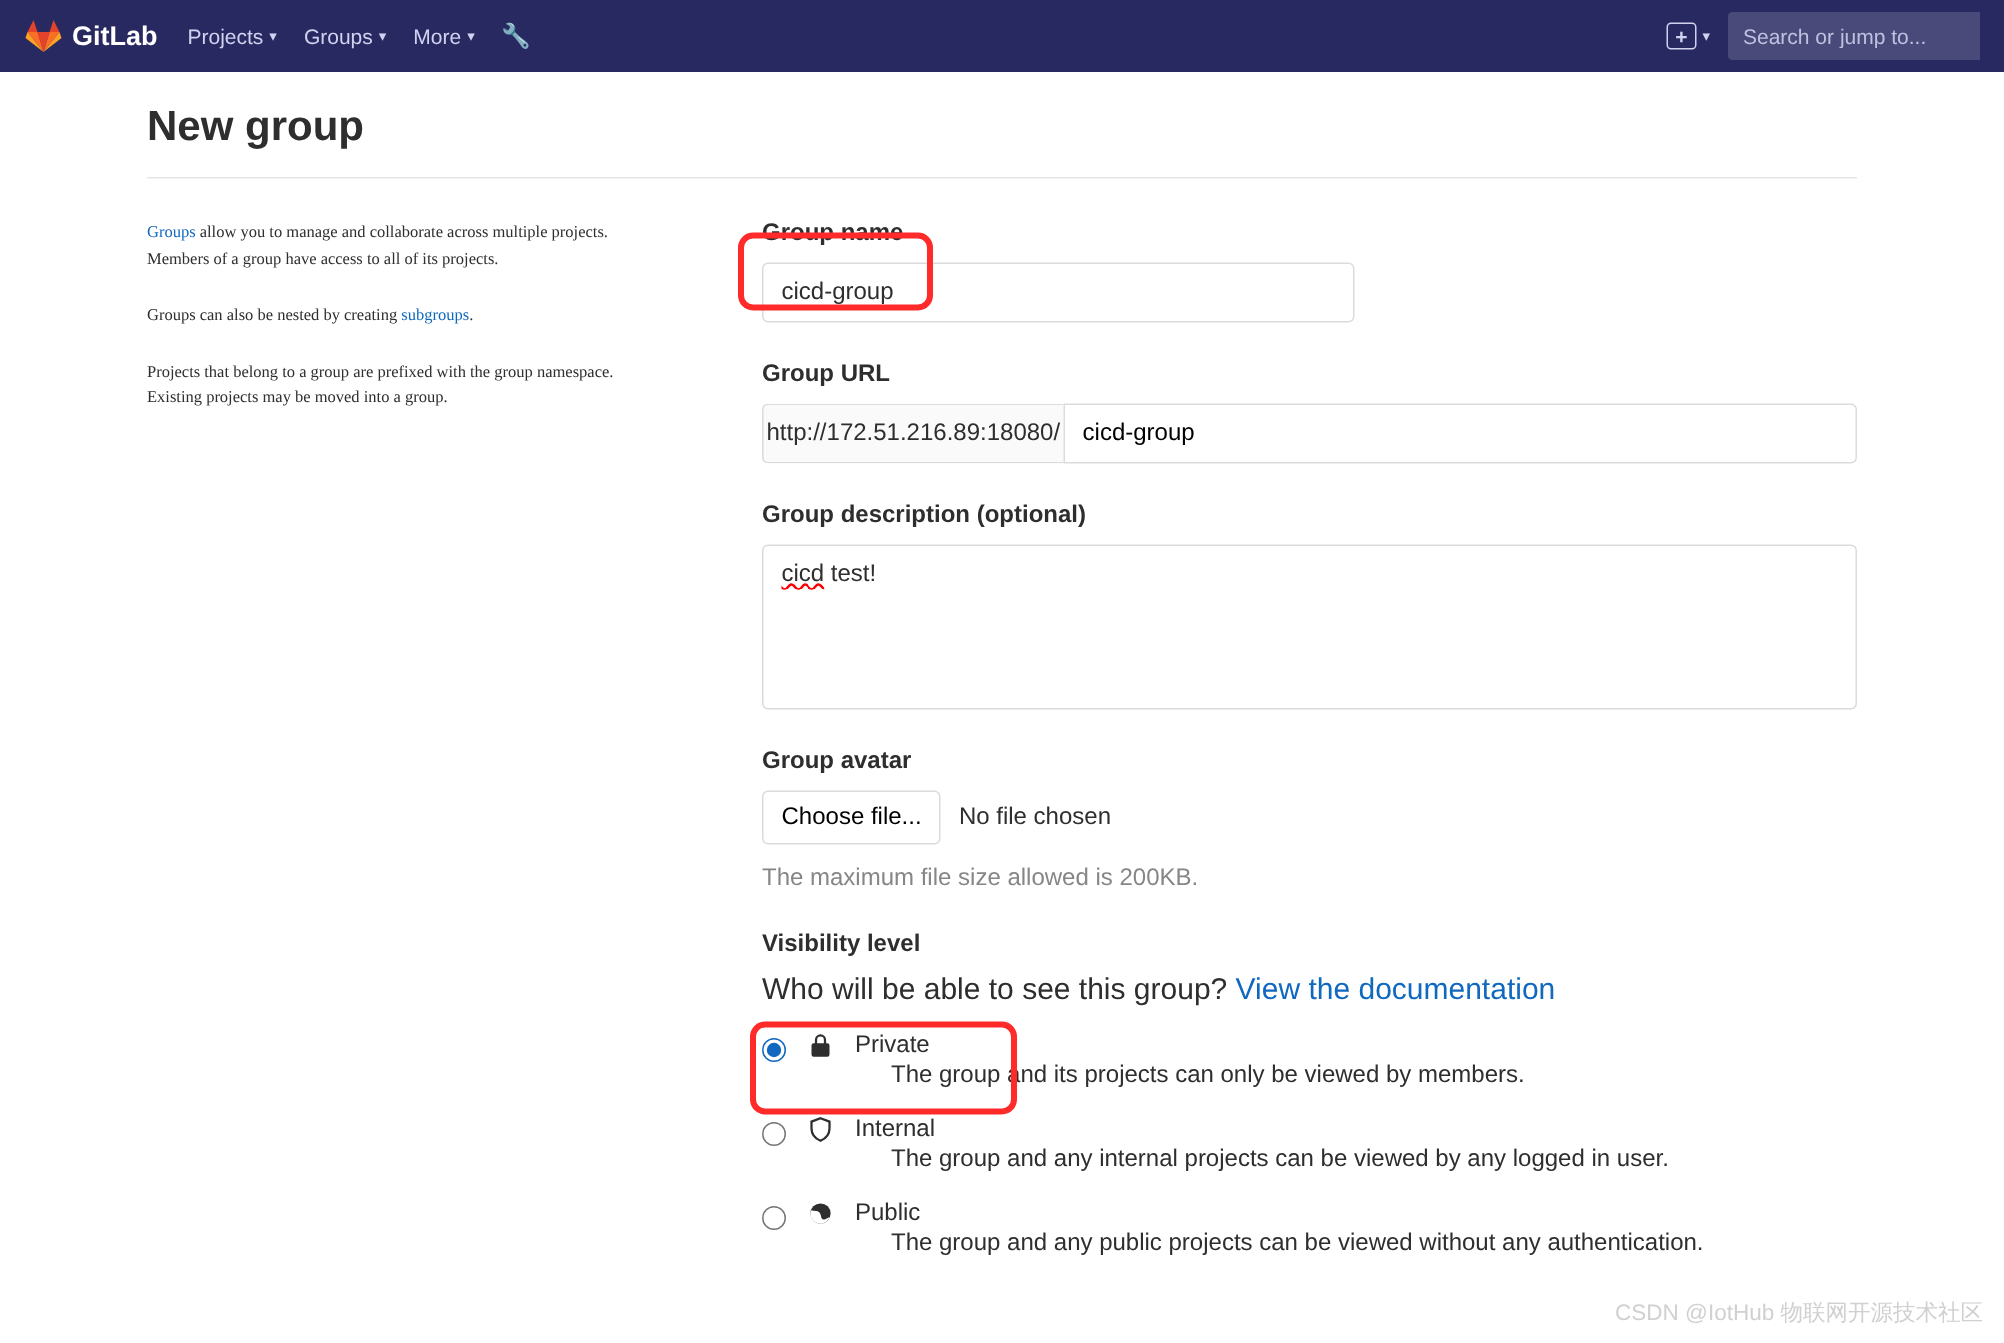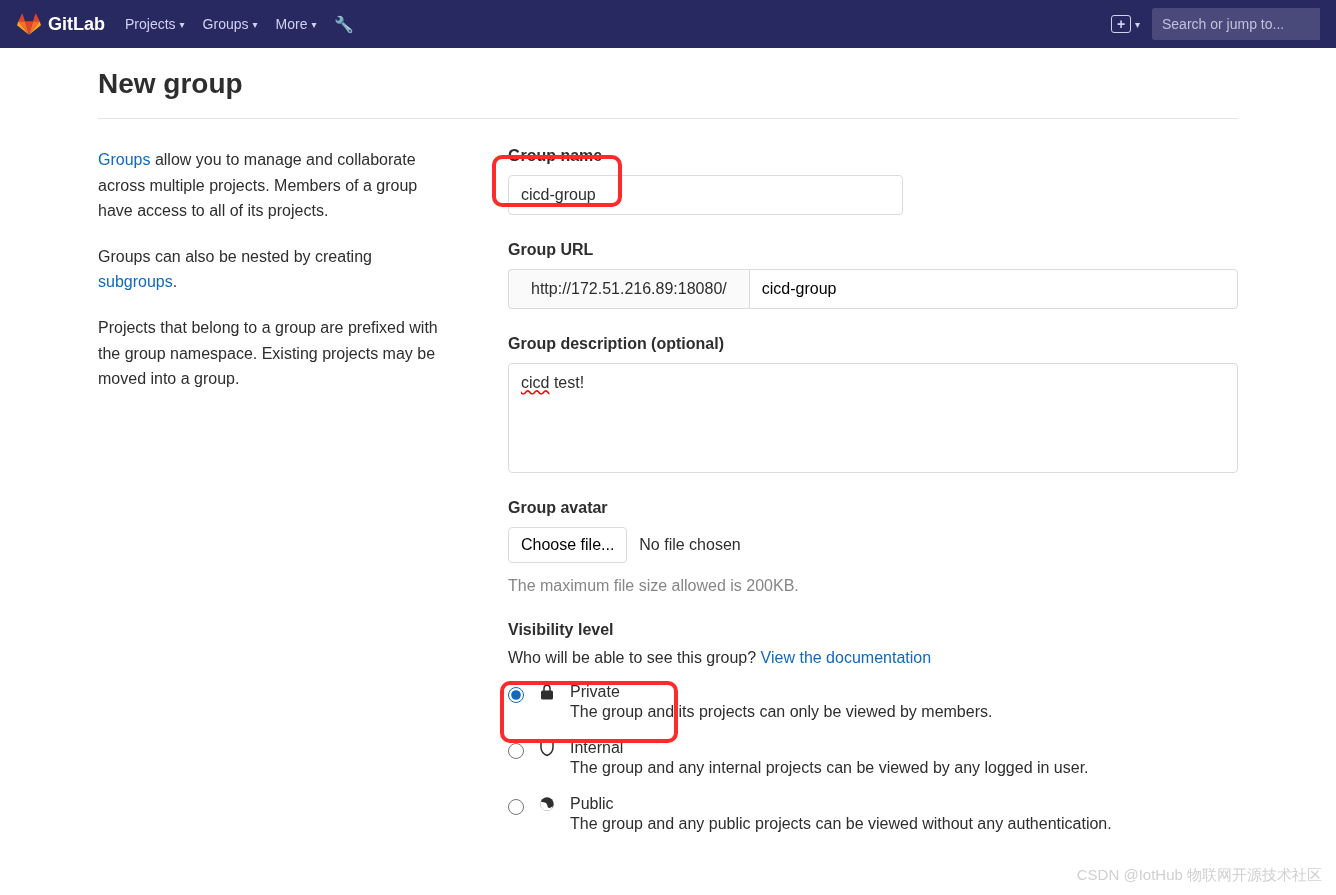--- a/index.html
+++ b/index.html
@@ -15,46 +15,46 @@
 .plus-wrap { display: flex; align-items: center; gap: 4px; cursor: pointer; }
 .search { background: #4a4a7a; border: none; color: #d1d1f0; padding: 8px 10px; font-size: 14px; width: 168px; border-radius: 3px 0 0 3px; }
 .search::placeholder { color: #c0c0e0; }
 .chevron { font-size: 10px; color: #d1d1f0; }
 .wrench { font-size: 16px; color: #d1d1f0; cursor: pointer; }
 
 .container { max-width: 1180px; margin: 0 auto; padding: 20px 20px 40px; }
 .page-title { font-size: 28px; font-weight: 600; margin-bottom: 18px; }
 .divider { border: none; border-top: 1px solid #e5e5e5; margin-bottom: 28px; }
 .cols { display: flex; gap: 60px; }
-.left { width: 350px; flex-shrink: 0; font-size: 16px; line-height: 1.6; color: #2e2e2e; }
+.left { width: 350px; flex-shrink: 0; font-size: 11px; line-height: 1.6; color: #2e2e2e; font-family: Liberation Serif, serif; }
 .left p { margin-bottom: 20px; }
 .right { flex: 1; }
 
 .label { font-weight: 600; font-size: 16px; color: #2e2e2e; margin-bottom: 10px; display: block; }
 .input { width: 100%; max-width: 395px; padding: 10px 12px; border: 1px solid #dbdbdb; border-radius: 4px; font-size: 16px; color: #2e2e2e; }
 .form-group { margin-bottom: 26px; }
 
 .url-group { display: flex; max-width: 760px; }
-.url-prefix { background: #fafafa; border: 1px solid #dbdbdb; border-right: none; padding: 10px 22px; border-radius: 4px 0 0 4px; color: #2e2e2e; font-size: 16px; }
+.url-prefix { background: #fafafa; border: 1px solid #dbdbdb; border-right: none; padding: 10px 2px; border-radius: 4px 0 0 4px; color: #2e2e2e; font-size: 16px; }
 .url-input { flex: 1; border: 1px solid #dbdbdb; border-radius: 0 4px 4px 0; padding: 10px 12px; font-size: 16px; }
 
 .textarea { width: 100%; max-width: 760px; min-height: 110px; padding: 10px 12px; border: 1px solid #dbdbdb; border-radius: 4px; font-size: 16px; font-family: inherit; resize: vertical; }
 .spellerr { text-decoration: underline wavy red; text-decoration-skip-ink: none; }
 
 .file-btn { padding: 8px 12px; border: 1px solid #dbdbdb; border-radius: 4px; background: #fff; font-size: 16px; cursor: pointer; }
 .file-text { font-size: 16px; margin-left: 8px; }
 .hint { color: #868686; font-size: 16px; margin-top: 14px; }
 
-.vis-help { font-size: 16px; margin-bottom: 16px; }
+.vis-help { font-size: 20px; margin-bottom: 16px; }
 .radio-row { display: flex; align-items: flex-start; gap: 14px; margin-bottom: 18px; }
 .radio { width: 16px; height: 16px; margin-top: 4px; accent-color: #1068bf; flex-shrink: 0; }
 .vis-body { flex: 1; }
 .vis-icon { width: 18px; height: 18px; flex-shrink: 0; }
 .vis-title { font-size: 16px; color: #2e2e2e; }
-.vis-desc { font-size: 16px; color: #2e2e2e; margin-top: 2px; }
+.vis-desc { font-size: 16px; color: #2e2e2e; margin-top: 2px; margin-left: 24px; }
 
 .hl { position: absolute; border: 4px solid #ff2a2a; border-radius: 10px; pointer-events: none; }
 .rel { position: relative; }
 .watermark { position: fixed; right: 14px; bottom: 10px; color: #d0d0d0; font-size: 15px; pointer-events: none; }
 </style>
 </head>
 <body>
 
 <div class="navbar">
   <div class="logo-wrap">

